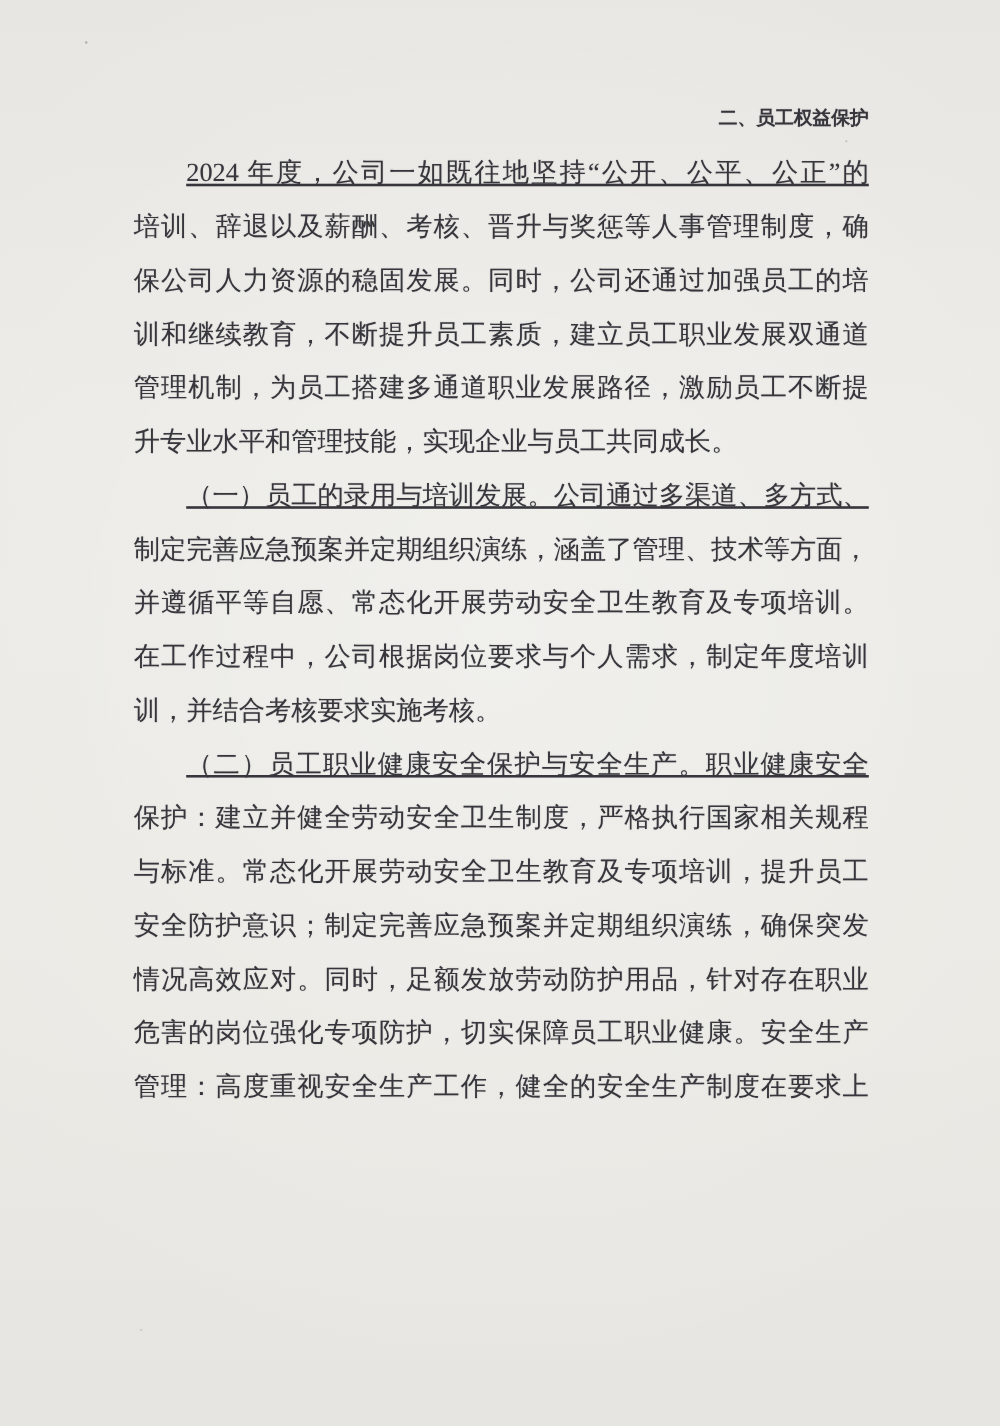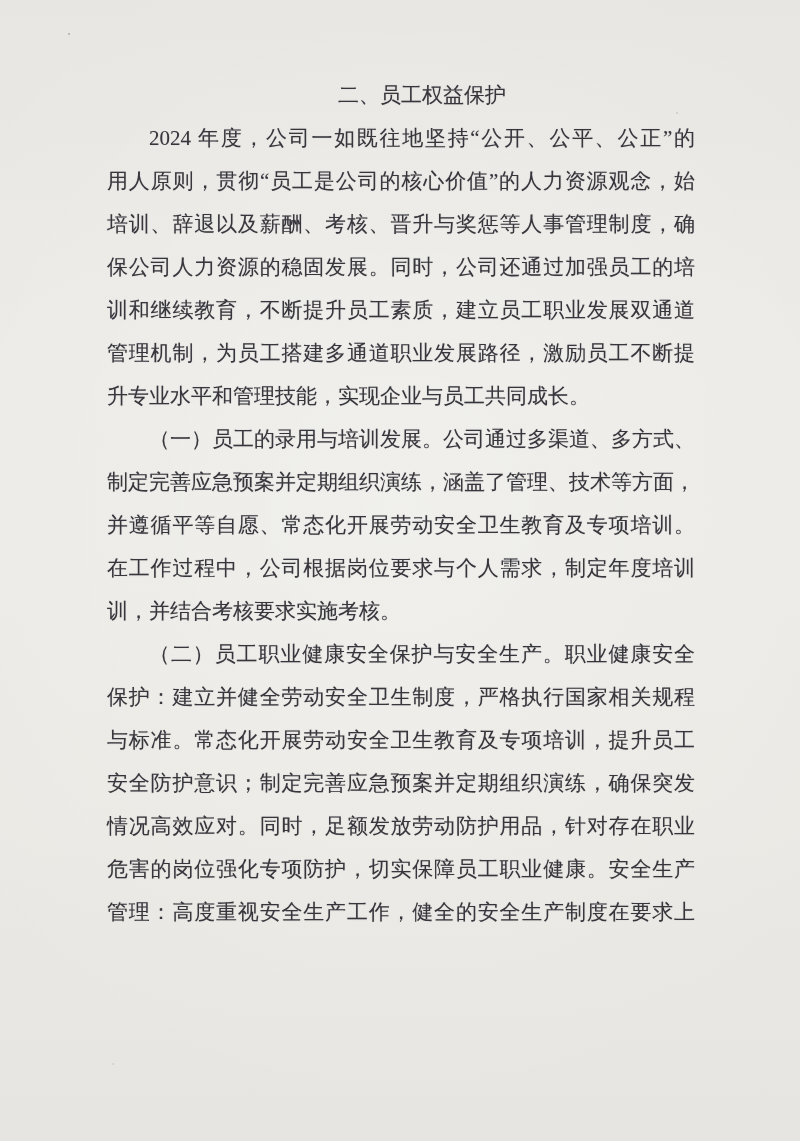--- a/index.html
+++ b/index.html
@@ -33,33 +33,34 @@
     text-shadow: 0 0 1px rgba(80, 80, 85, 0.35);
   }
   .line {
     text-align: justify;
     text-align-last: justify;
     white-space: nowrap;
     height: 43px;
   }
   .line.indent {
     text-indent: 2em;
+    text-decoration: underline;
   }
   .line.para-end {
     text-align: center;
     text-align-last: left;
   }
   .heading {
-    font-weight: normal;
+    font-weight: bold;
     margin: 0;
-    font-size: 21px;
+    font-size: 15px;
     height: 43px;
     line-height: 43px;
     text-indent: 2em;
-    text-align: center;
+    text-align: right;
   }
   .speck {
     position: absolute;
     border-radius: 50%;
     background: rgba(90, 90, 95, 0.4);
   }
   .speck-1 { left: 68px;  top: 33px;  width: 2px; height: 2px; }
   .speck-2 { left: 676px; top: 112px; width: 2px; height: 2px; opacity: .5; }
   .speck-3 { left: 112px; top: 1063px; width: 2px; height: 2px; opacity: .4; }
 </style>
@@ -68,21 +69,20 @@
 
 <div class="page">
   <div class="speck speck-1"></div>
   <div class="speck speck-2"></div>
   <div class="speck speck-3"></div>
 
   <div class="text-block">
     <h2 class="heading">二、员工权益保护</h2>
 
     <div class="line indent">2024 年度，公司一如既往地坚持“公开、公平、公正”的</div>
-    <div class="line">用人原则，贯彻“员工是公司的核心价值”的人力资源观念，始</div>
     <div class="line">培训、辞退以及薪酬、考核、晋升与奖惩等人事管理制度，确</div>
     <div class="line">保公司人力资源的稳固发展。同时，公司还通过加强员工的培</div>
     <div class="line">训和继续教育，不断提升员工素质，建立员工职业发展双通道</div>
     <div class="line">管理机制，为员工搭建多通道职业发展路径，激励员工不断提</div>
     <div class="line para-end">升专业水平和管理技能，实现企业与员工共同成长。</div>
     <div class="line indent">（一）员工的录用与培训发展。公司通过多渠道、多方式、</div>
     <div class="line">制定完善应急预案并定期组织演练，涵盖了管理、技术等方面，</div>
     <div class="line">并遵循平等自愿、常态化开展劳动安全卫生教育及专项培训。</div>
     <div class="line">在工作过程中，公司根据岗位要求与个人需求，制定年度培训</div>
     <div class="line para-end">训，并结合考核要求实施考核。</div>

